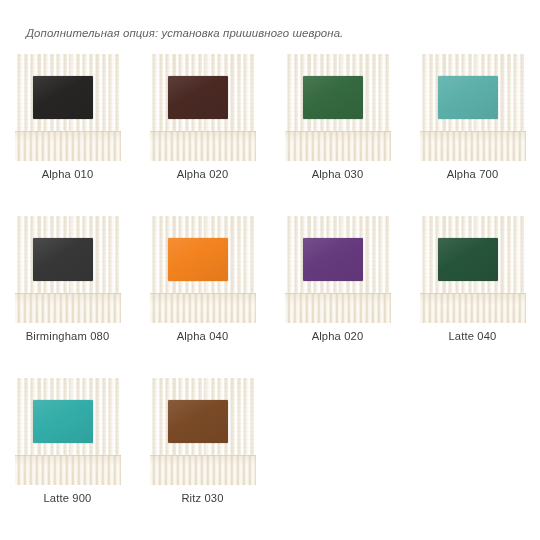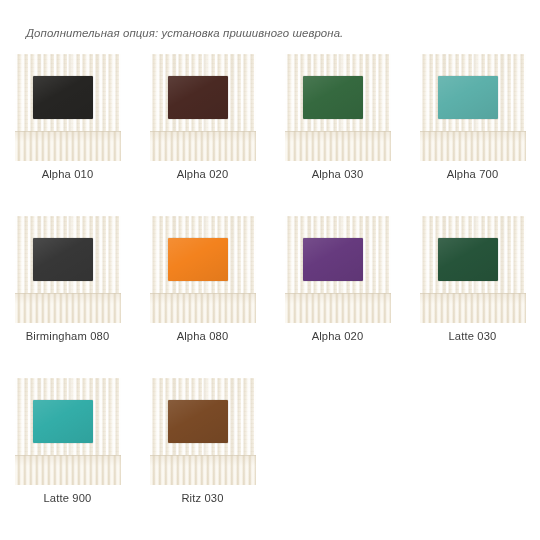--- a/index.html
+++ b/index.html
@@ -196,37 +196,37 @@
           <div class="patch" style="background-color: rgb(55, 55, 55);"></div>
         </div>
         <div class="label">Birmingham 080</div>
       </div>
       <div class="cell">
         <div class="swatch">
           <div class="knit-body"></div>
           <div class="knit-cuff"></div>
           <div class="patch" style="background-color: rgb(243, 130, 30);"></div>
         </div>
-        <div class="label">Alpha 080</div>
+        <div class="label">Alpha 040</div>
       </div>
       <div class="cell">
         <div class="swatch">
           <div class="knit-body"></div>
           <div class="knit-cuff"></div>
           <div class="patch" style="background-color: rgb(102, 58, 126);"></div>
         </div>
         <div class="label">Alpha 020</div>
       </div>
       <div class="cell">
         <div class="swatch">
           <div class="knit-body"></div>
           <div class="knit-cuff"></div>
           <div class="patch" style="background-color: rgb(38, 84, 58);"></div>
         </div>
-        <div class="label">Latte 030</div>
+        <div class="label">Latte 040</div>
       </div>
       <div class="cell">
         <div class="swatch">
           <div class="knit-body"></div>
           <div class="knit-cuff"></div>
           <div class="patch" style="background-color: rgb(51, 173, 168);"></div>
         </div>
         <div class="label">Latte 900</div>
       </div>
       <div class="cell">

